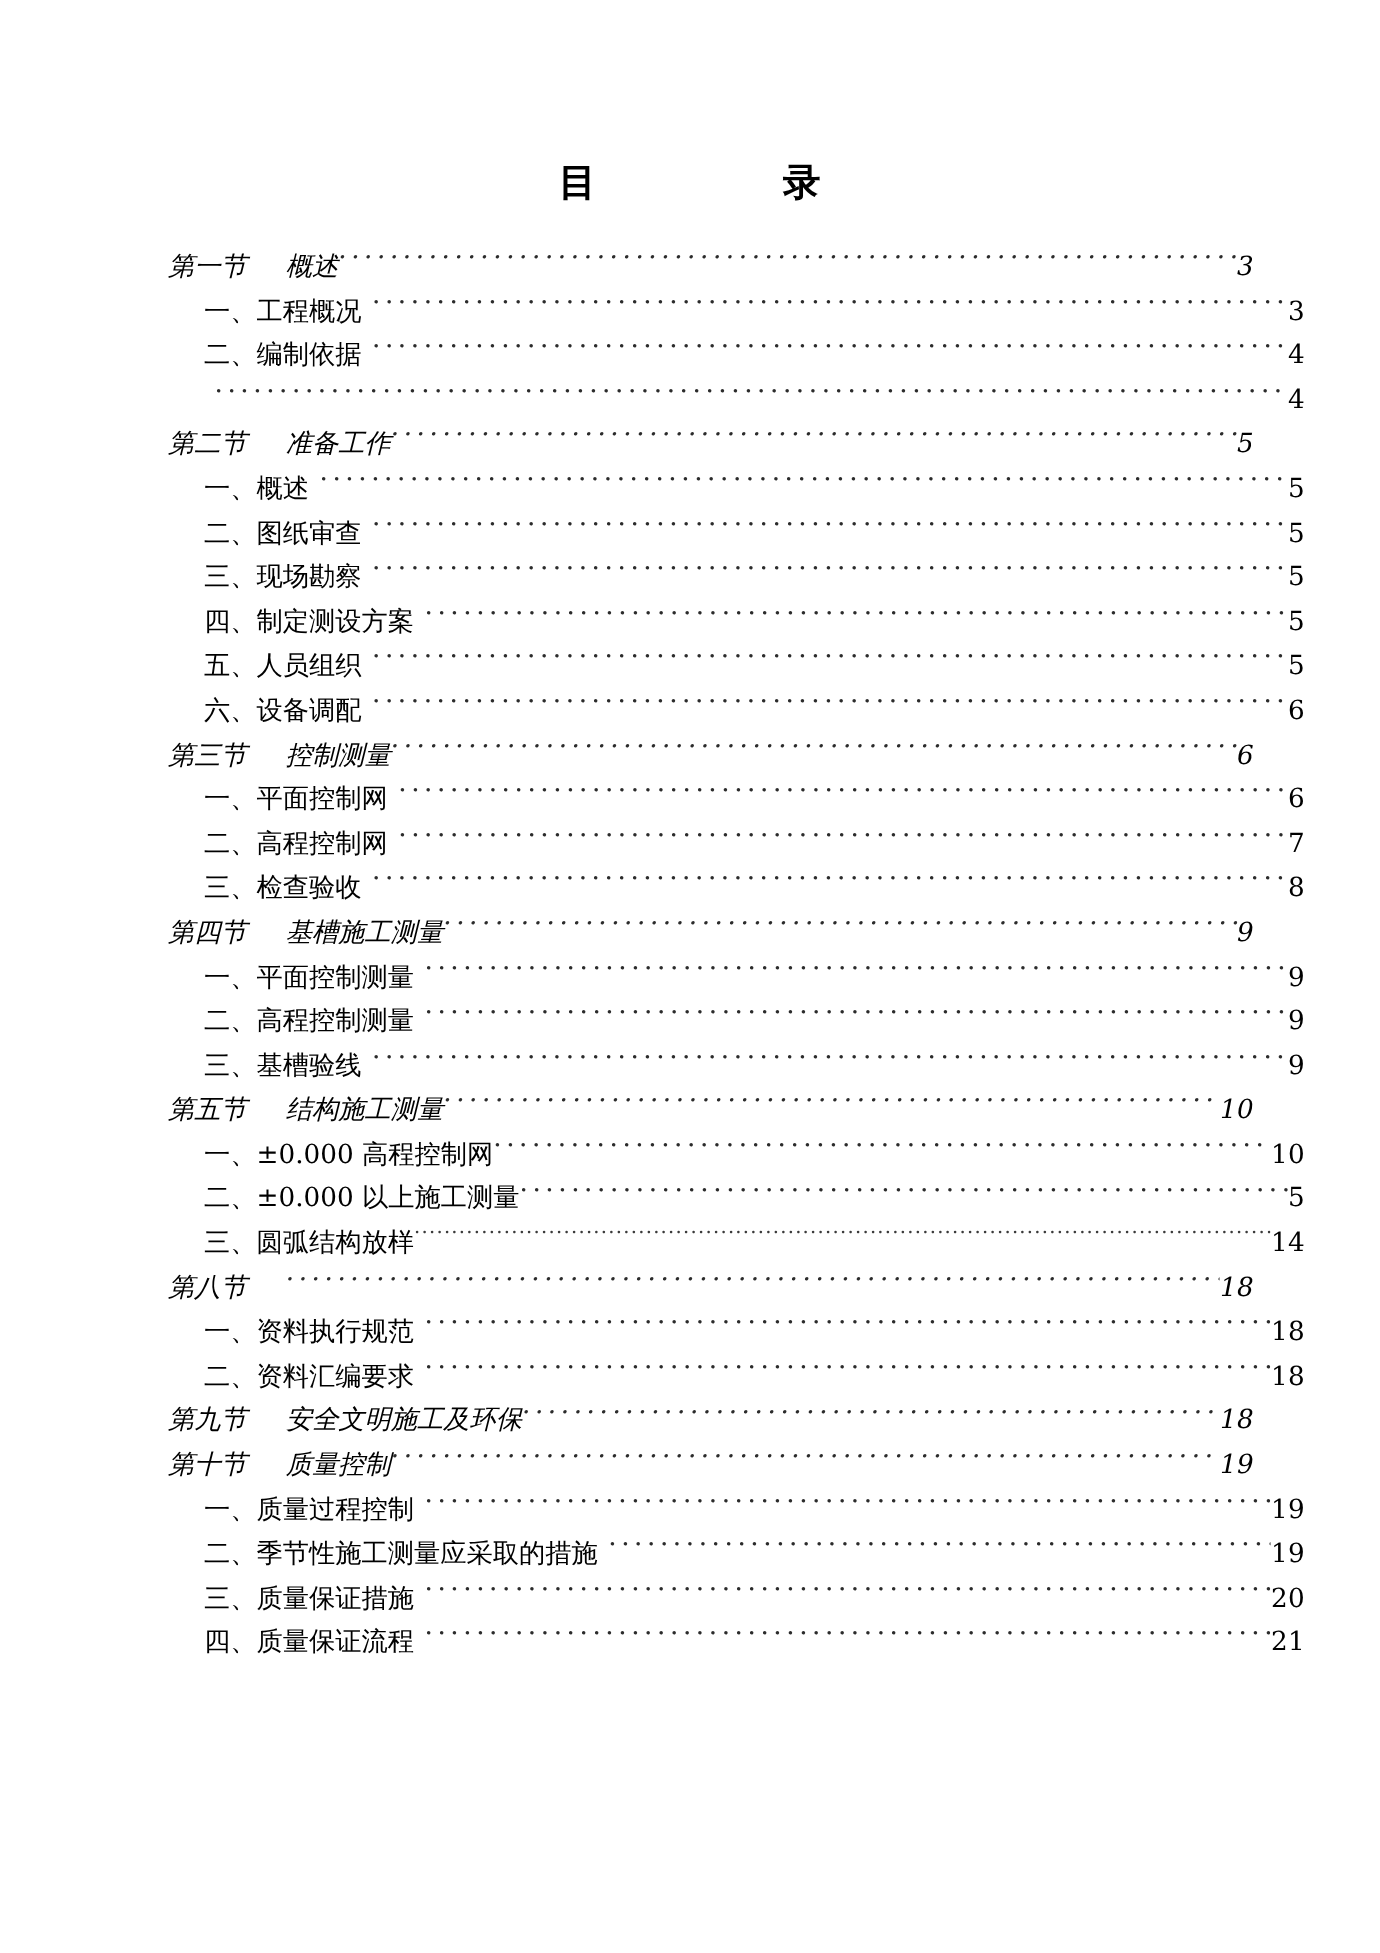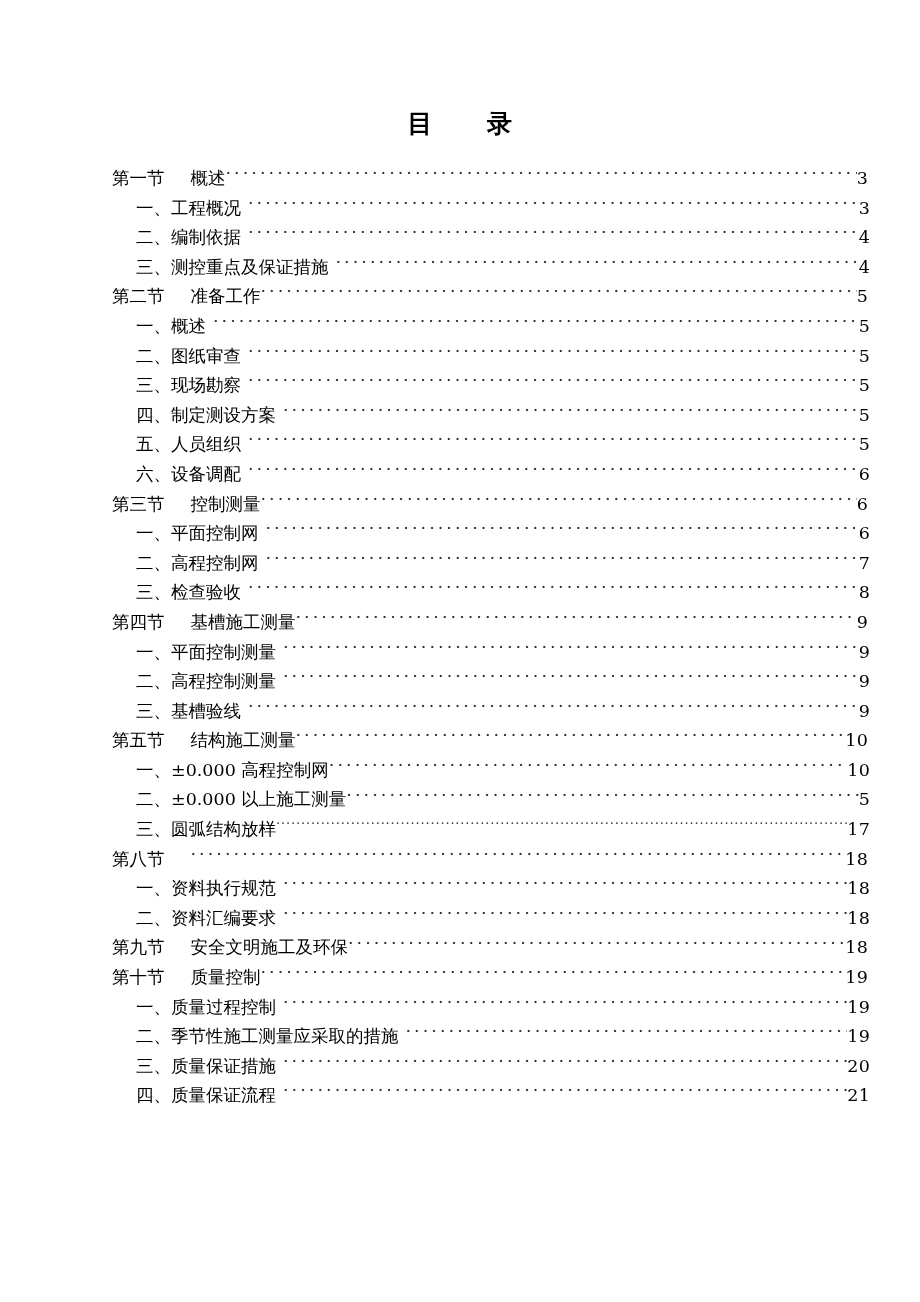--- a/index.html
+++ b/index.html
@@ -22,21 +22,21 @@
     height: 1302px;
     background: #ffffff;
   }
   
   .toc-title {
     position: absolute;
     left: 0;
     top: 107px;
     width: 920px;
     text-align: center;
-    font-family: Liberation Serif, serif;
+    font-family: Liberation Mono, monospace;
     font-weight: bold;
     font-size: 25px;
     letter-spacing: 0.5px;
     line-height: 34px;
     white-space: pre;
   }
   
   .toc-list {
     position: absolute;
     left: 0;
@@ -46,21 +46,22 @@
   .toc-entry {
     display: flex;
     align-items: baseline;
     height: 29.6px;
     font-size: 17.5px;
     line-height: 29.6px;
     white-space: nowrap;
   }
   .toc-entry.level-1 {
     padding-left: 112px;
-    padding-right: 52px;
+    padding-right: 84px;
+    font-style: italic;
   }
   .toc-entry.level-2 {
     padding-left: 136px;
     padding-right: 50px;
   }
   .entry-label {
     flex: 0 0 auto;
     display: inline-flex;
     align-items: baseline;
   }
@@ -137,23 +138,20 @@
         <span class="page-num">3</span>
       </div>
       <div class="toc-entry level-2">
         <span class="entry-label">
           <span class="entry-text">二、编制依据</span>
         </span>
         <span class="leader gap-before"></span>
         <span class="page-num">4</span>
       </div>
       <div class="toc-entry level-2">
-        <span class="entry-label">
-          <span class="entry-text">三、测控重点及保证措施</span>
-        </span>
         <span class="leader gap-before"></span>
         <span class="page-num">4</span>
       </div>
       <div class="toc-entry level-1">
         <span class="entry-label">
           <span class="sec-num">第二节</span>
           <span class="sec-gap"></span>
           <span class="entry-text">准备工作</span>
         </span>
         <span class="leader"></span>
@@ -282,21 +280,21 @@
           <span class="entry-text">二、±0.000 以上施工测量</span>
         </span>
         <span class="leader"></span>
         <span class="page-num">5</span>
       </div>
       <div class="toc-entry level-2">
         <span class="entry-label">
           <span class="entry-text">三、圆弧结构放样</span>
         </span>
         <span class="leader fine"></span>
-        <span class="page-num">17</span>
+        <span class="page-num">14</span>
       </div>
       <div class="toc-entry level-1">
         <span class="entry-label">
           <span class="sec-num">第八节</span>
           <span class="sec-gap"></span>
         </span>
         <span class="leader"></span>
         <span class="page-num">18</span>
       </div>
       <div class="toc-entry level-2">

